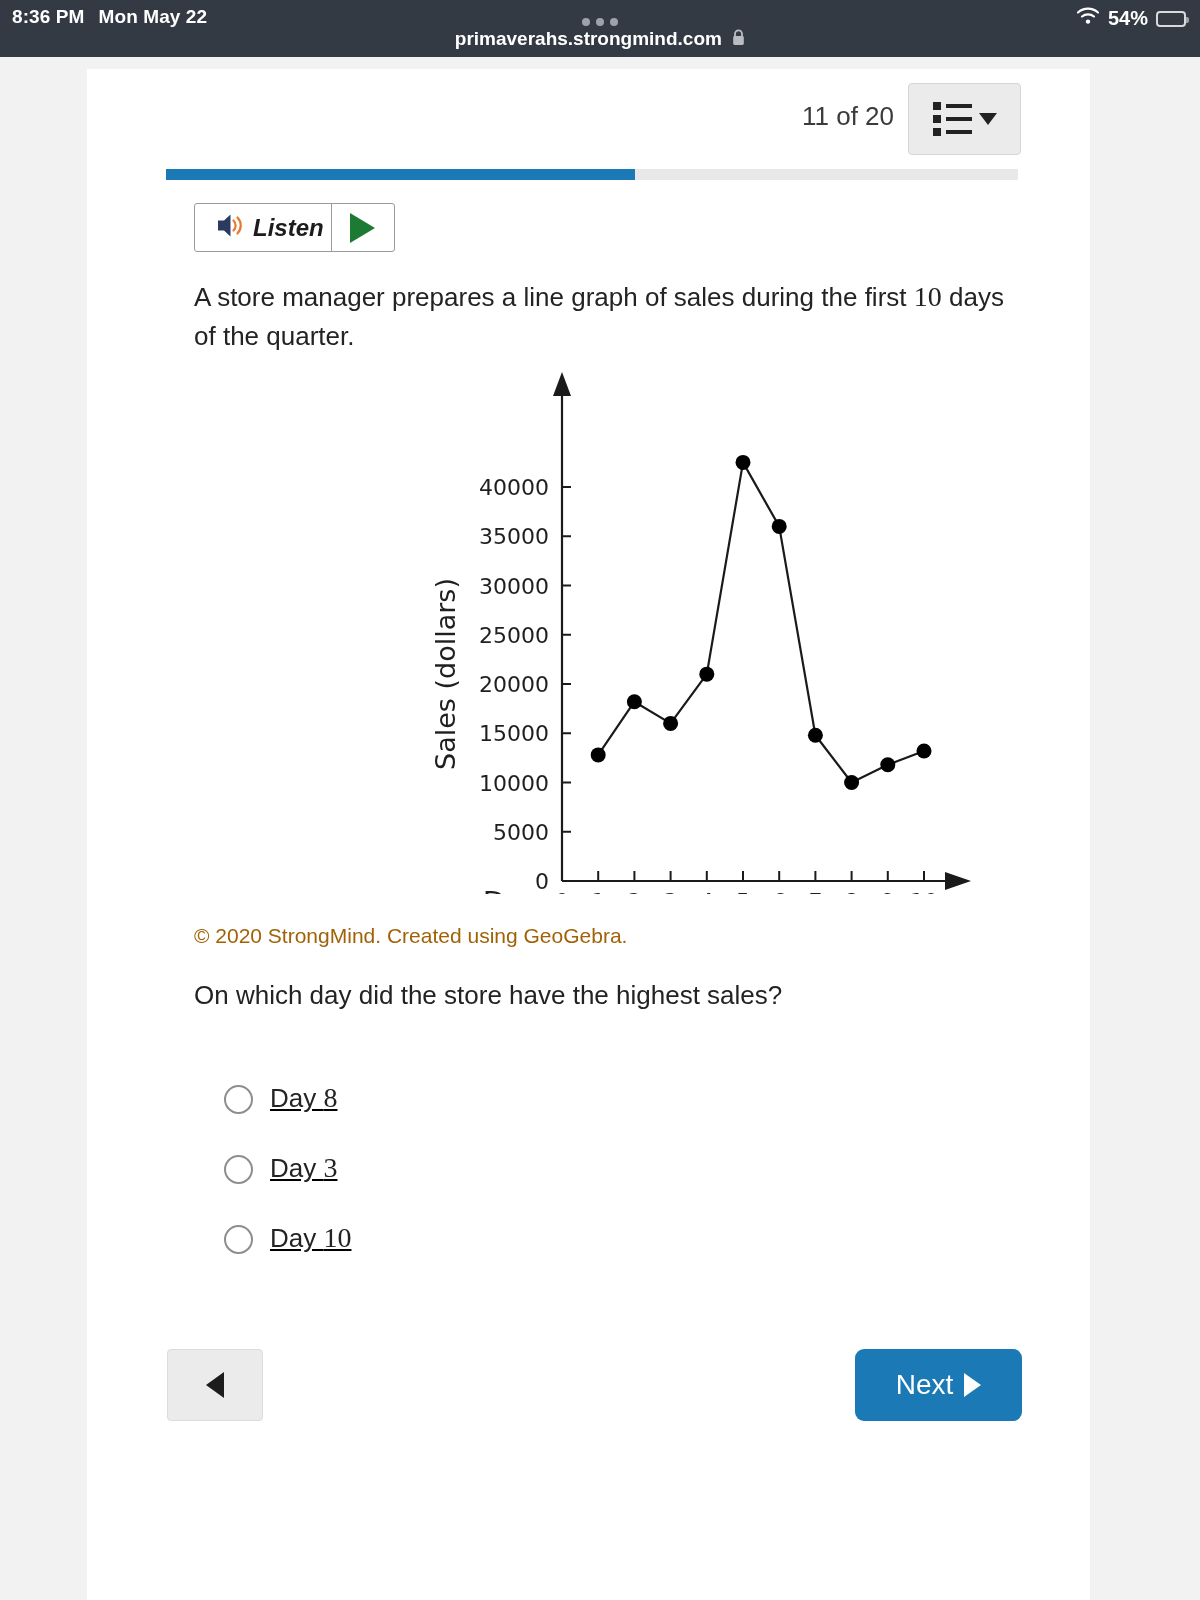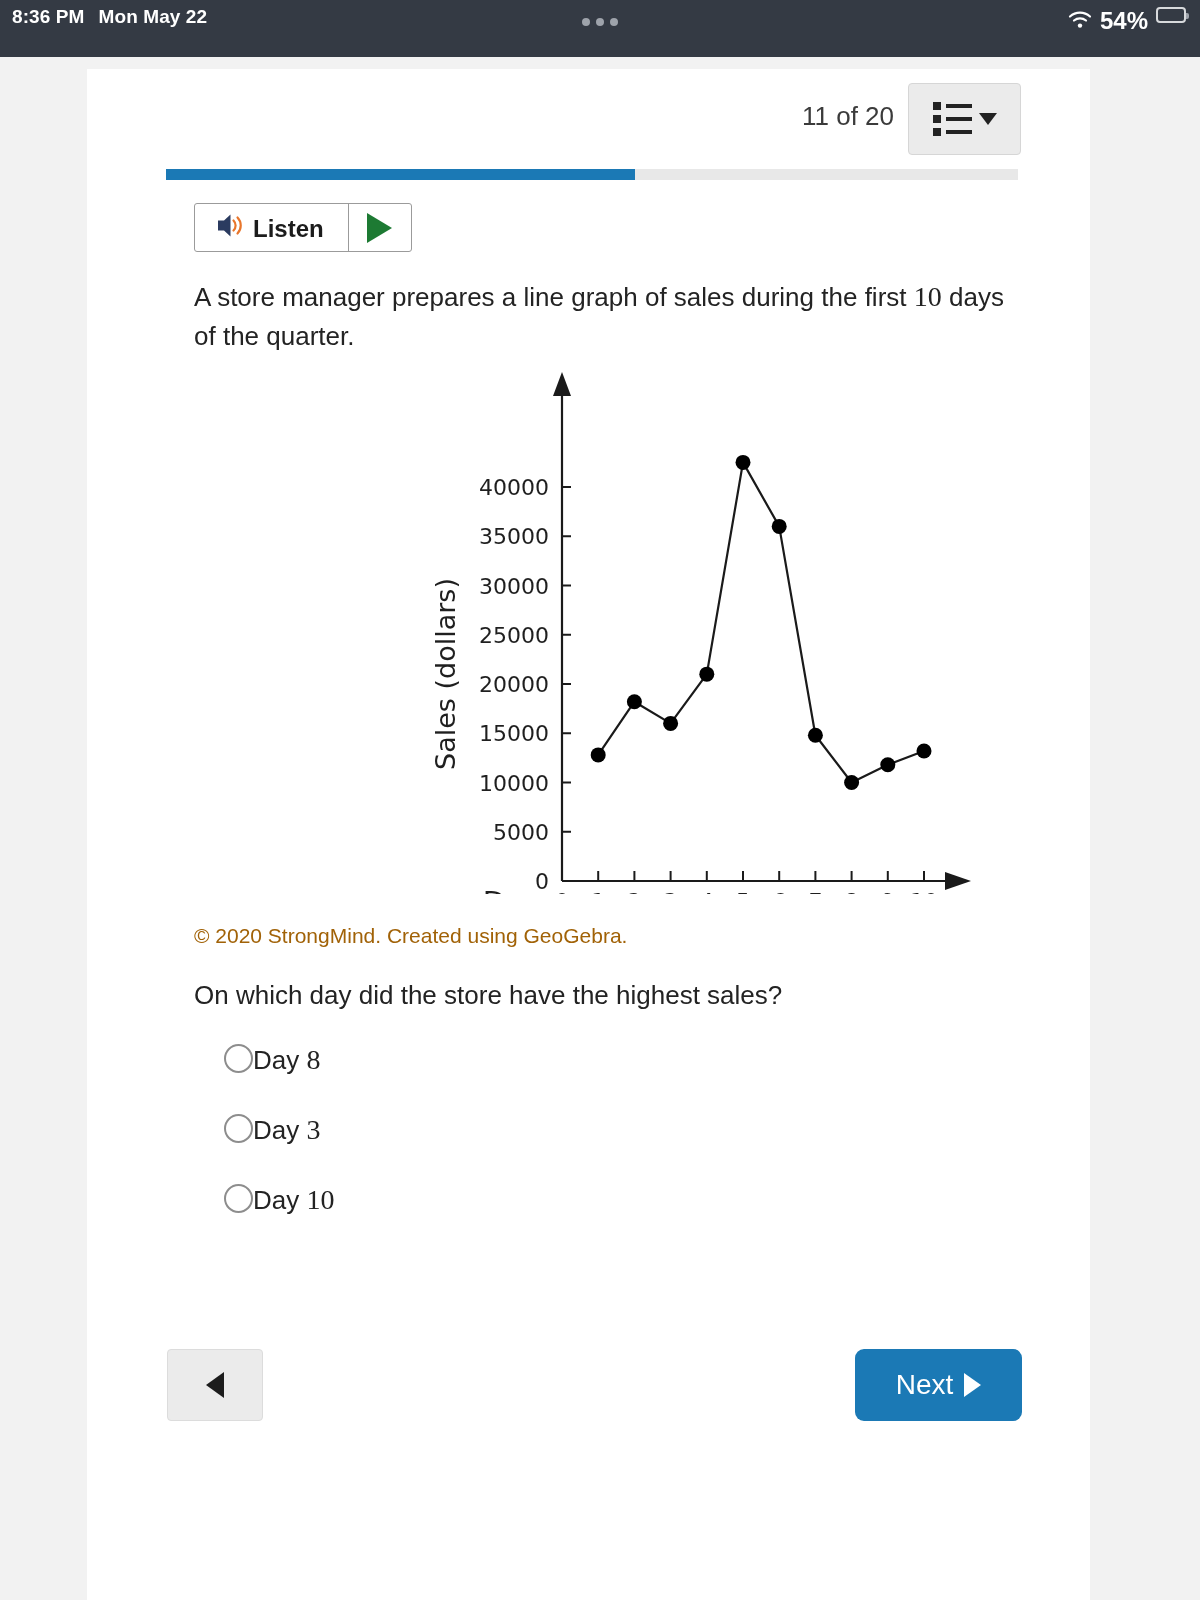--- a/index.html
+++ b/index.html
@@ -62,23 +62,23 @@
   }
   .lock-icon {
     display: inline-block;
     vertical-align: -1px;
     margin-left: 5px;
   }
   .status-right {
     position: absolute;
     right: 14px; top: 7px;
     display: flex;
-    align-items: flex-start;
+    align-items: center;
     gap: 8px;
-    font-size: 24px;
+    font-size: 20px;
     font-weight: bold;
   }
   .battery {
     width: 30px; height: 16px;
     border: 2px solid #d7d9dc;
     border-radius: 4px;
     position: relative;
     padding: 1.5px;
   }
   .battery::after {
@@ -161,24 +161,25 @@
     position: absolute;
     left: 107px; top: 134px;
     display: flex;
     border: 1px solid #9b9b9b;
     border-radius: 3px;
     overflow: hidden;
     background: #fff;
   }
   .listen-main {
     display: flex;
-    align-items: flex-end;
+    align-items: center;
     gap: 9px;
-    padding: 8px 24px 8px 16px;
+    padding: 8px 7px 8px 16px;
     border-right: 1px solid #9b9b9b;
+    font-style: italic;
   }
   .listen-label {
     font-size: 24px;
     font-weight: bold;
     color: #1c1c1c;
   }
   .listen-play {
     display: flex;
     align-items: center;
     justify-content: center;
@@ -231,22 +232,24 @@
   }
 
   
   .options {
     position: absolute;
     left: 137px; top: 975px;
     width: 700px;
   }
   .option {
     display: flex;
-    align-items: flex-start;
+    align-items: flex-end;
+    gap: 17px;
     height: 70px;
+    text-decoration: underline;
   }
   .radio {
     width: 29px; height: 29px;
     border: 2px solid #8d8d8d;
     border-radius: 50%;
     background: #fff;
     flex: 0 0 auto;
   }
   .option-label {
     font-size: 26px;
@@ -301,20 +304,29 @@
 <div class="status-bar">
   <div class="status-left">
     <span>8:36 PM</span>
     <span>Mon May 22</span>
   </div>
 
   <div class="status-dots">
     <span></span><span></span><span></span>
   </div>
 
+  <div class="url-row">
+    <span>primaverahs.strongmind.com</span>
+    <span class="lock-icon">
+      <svg width="13" height="17" viewBox="0 0 13 17">
+        <path d="M3 7V4.8A3.5 3.5 0 0 1 10 4.8V7" fill="none" stroke="#b9bcc2" stroke-width="1.8"></path>
+        <rect x="1.2" y="7" width="10.6" height="9" rx="1.4" fill="#b9bcc2"></rect>
+      </svg>
+    </span>
+  </div>
 
   <div class="status-right">
     <span>
       <svg width="24" height="18" viewBox="0 0 24 18">
         <path d="M2 5.5A15 15 0 0 1 22 5.5" fill="none" stroke="#fff" stroke-width="2.2" stroke-linecap="round"></path>
         <path d="M6 9.5A9.5 9.5 0 0 1 18 9.5" fill="none" stroke="#fff" stroke-width="2.2" stroke-linecap="round"></path>
         <circle cx="12" cy="14.6" r="2.2" fill="#fff"></circle>
       </svg>
     </span>
     <span>54%</span>

